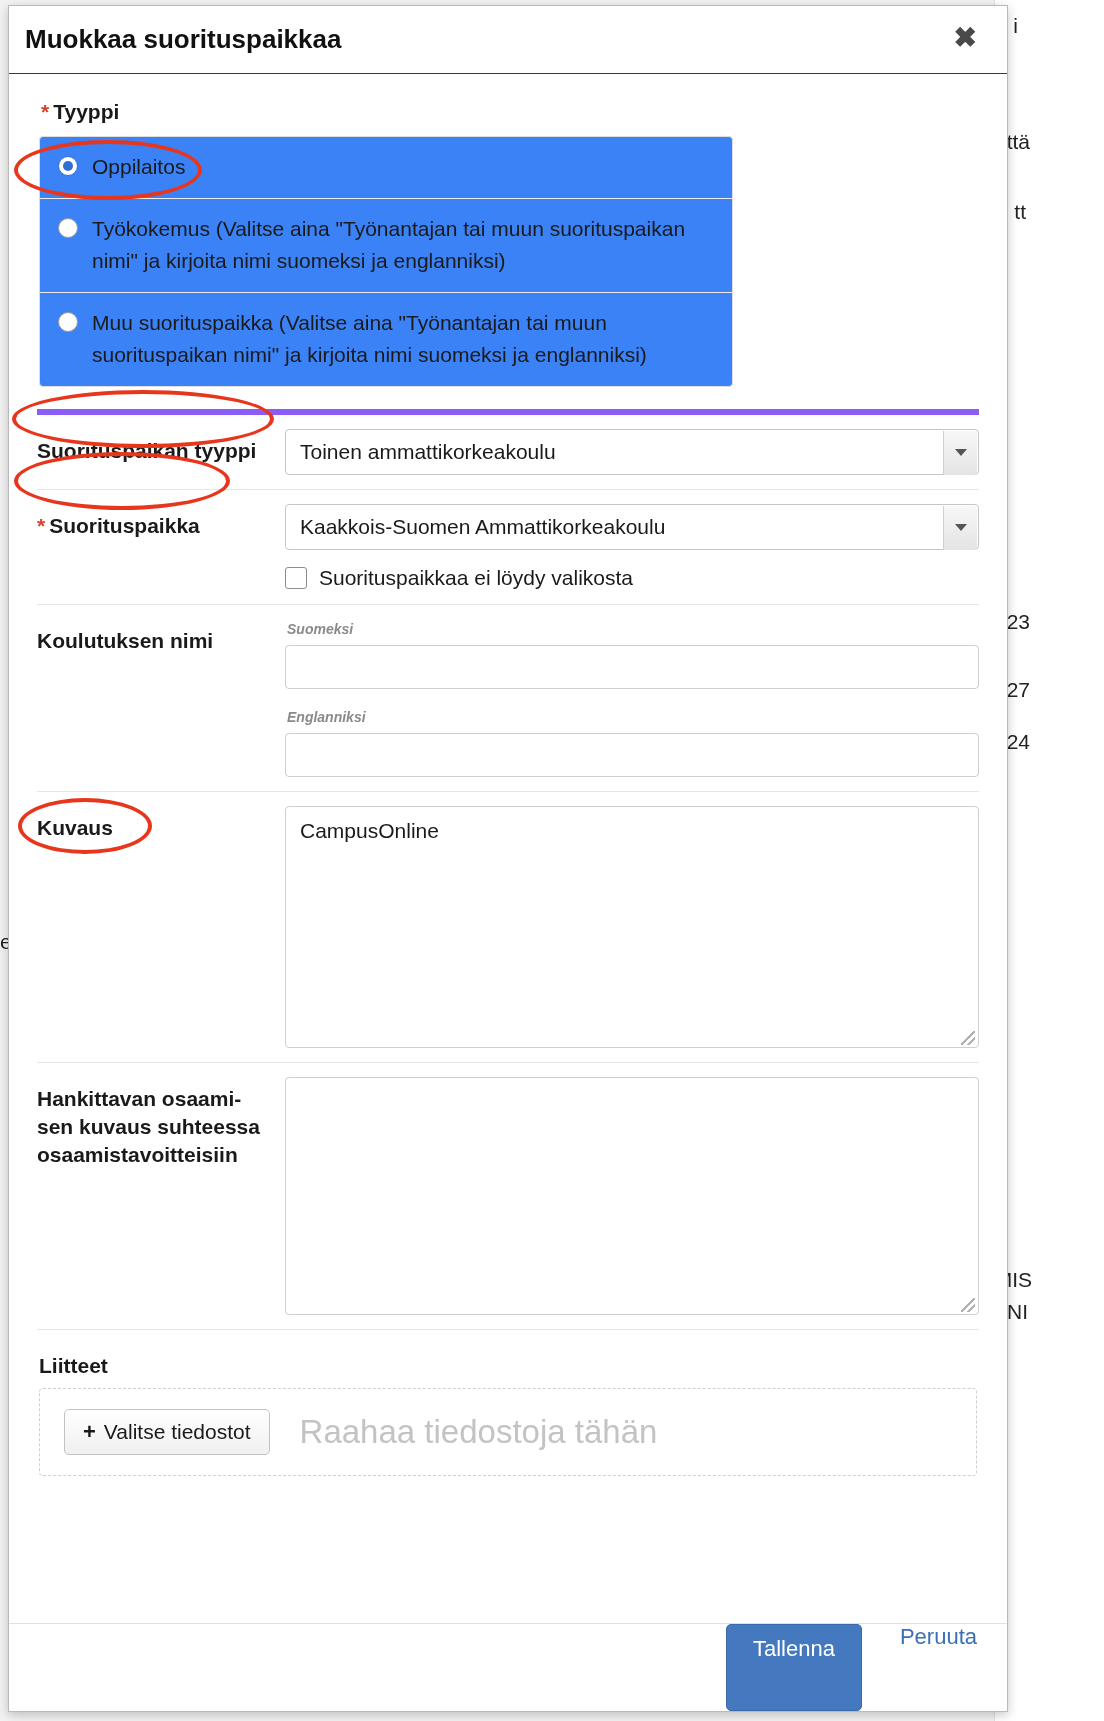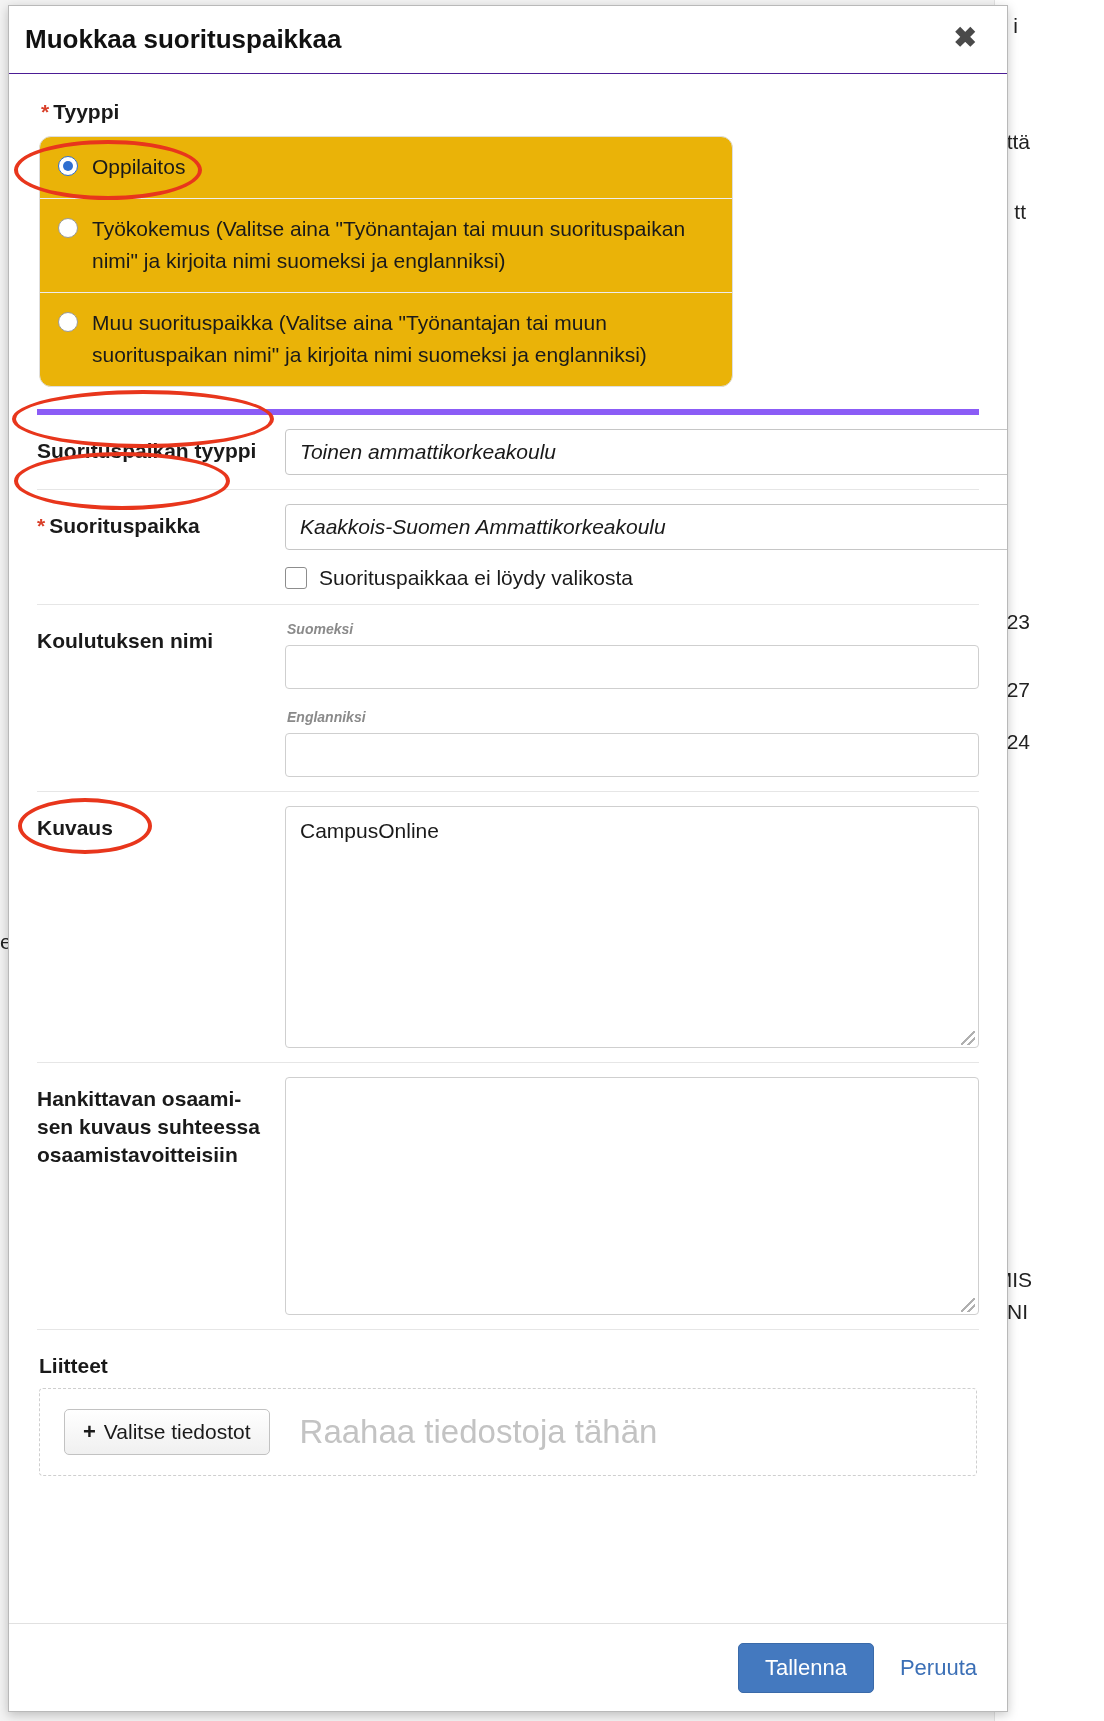--- a/index.html
+++ b/index.html
@@ -101,22 +101,22 @@
     font-size: 21px;
     font-weight: bold;
     color: #1a1a1a;
     margin: 4px 0 12px 4px;
   }
 
   
   .radio-group {
     width: 694px;
     border: 1px solid #dedede;
-    border-radius: 12px;
-    background: #eab308;
+    border-radius: 4px;
+    background: #3b82f6;
     margin-left: 2px;
   }
   .radio-item {
     display: flex;
     align-items: flex-start;
     padding: 14px 16px 14px 18px;
     min-height: 52px;
   }
   .radio-item + .radio-item { border-top: 1px solid #ededed; }
   .radio-dot {
@@ -141,32 +141,31 @@
   }
   .radio-text {
     font-size: 21px;
     color: #1a1a1a;
     line-height: 1.55;
     max-width: 630px;
   }
 
   
   .select {
-    width: 820px;
+    width: 694px;
     height: 46px;
     border: 1px solid #c6c6c6;
     border-radius: 4px;
     background: #fff;
     display: flex;
     align-items: center;
     position: relative;
     padding: 0 14px;
     font-size: 21px;
     color: #1a1a1a;
-    font-style: italic;
   }
   .select .arrow-box {
     position: absolute;
     right: 1px; top: 1px;
     width: 34px; height: 44px;
     background: linear-gradient(#f7f7f7,#e4e4e4);
     border-left: 1px solid #cfcfcf;
     border-radius: 0 3px 3px 0;
     display: flex; align-items: center; justify-content: center;
   }
@@ -269,24 +268,23 @@
     margin-left: 30px;
     font-size: 33px;
     color: #c3c3c3;
   }
 
   
   .modal-footer {
     flex: 0 0 88px;
     border-top: 1px solid #e1e1e1;
     display: flex;
-    align-items: center;
     justify-content: flex-end;
     padding: 0 30px;
-    gap: 26px;
+    gap: 38px;
   }
   .btn-primary {
     background: #4479bf;
     border: 1px solid #3a6aa9;
     border-radius: 5px;
     color: #fff;
     font-size: 22px;
     padding: 11px 26px;
     cursor: pointer;
   }

